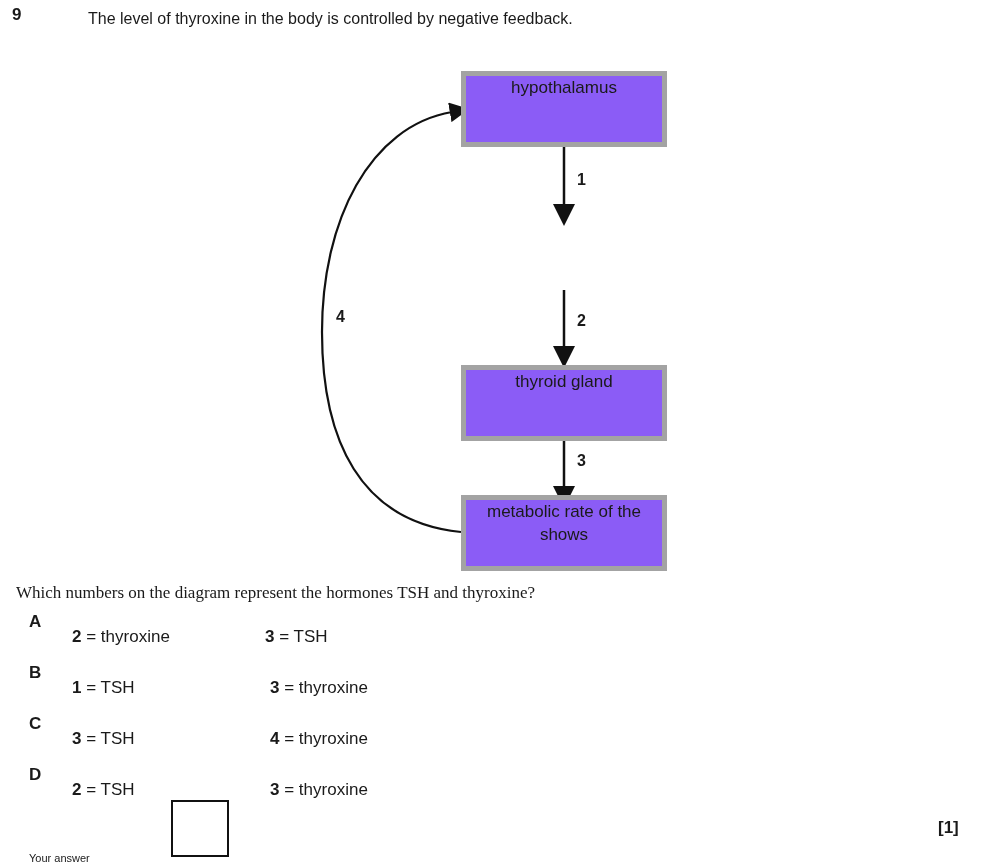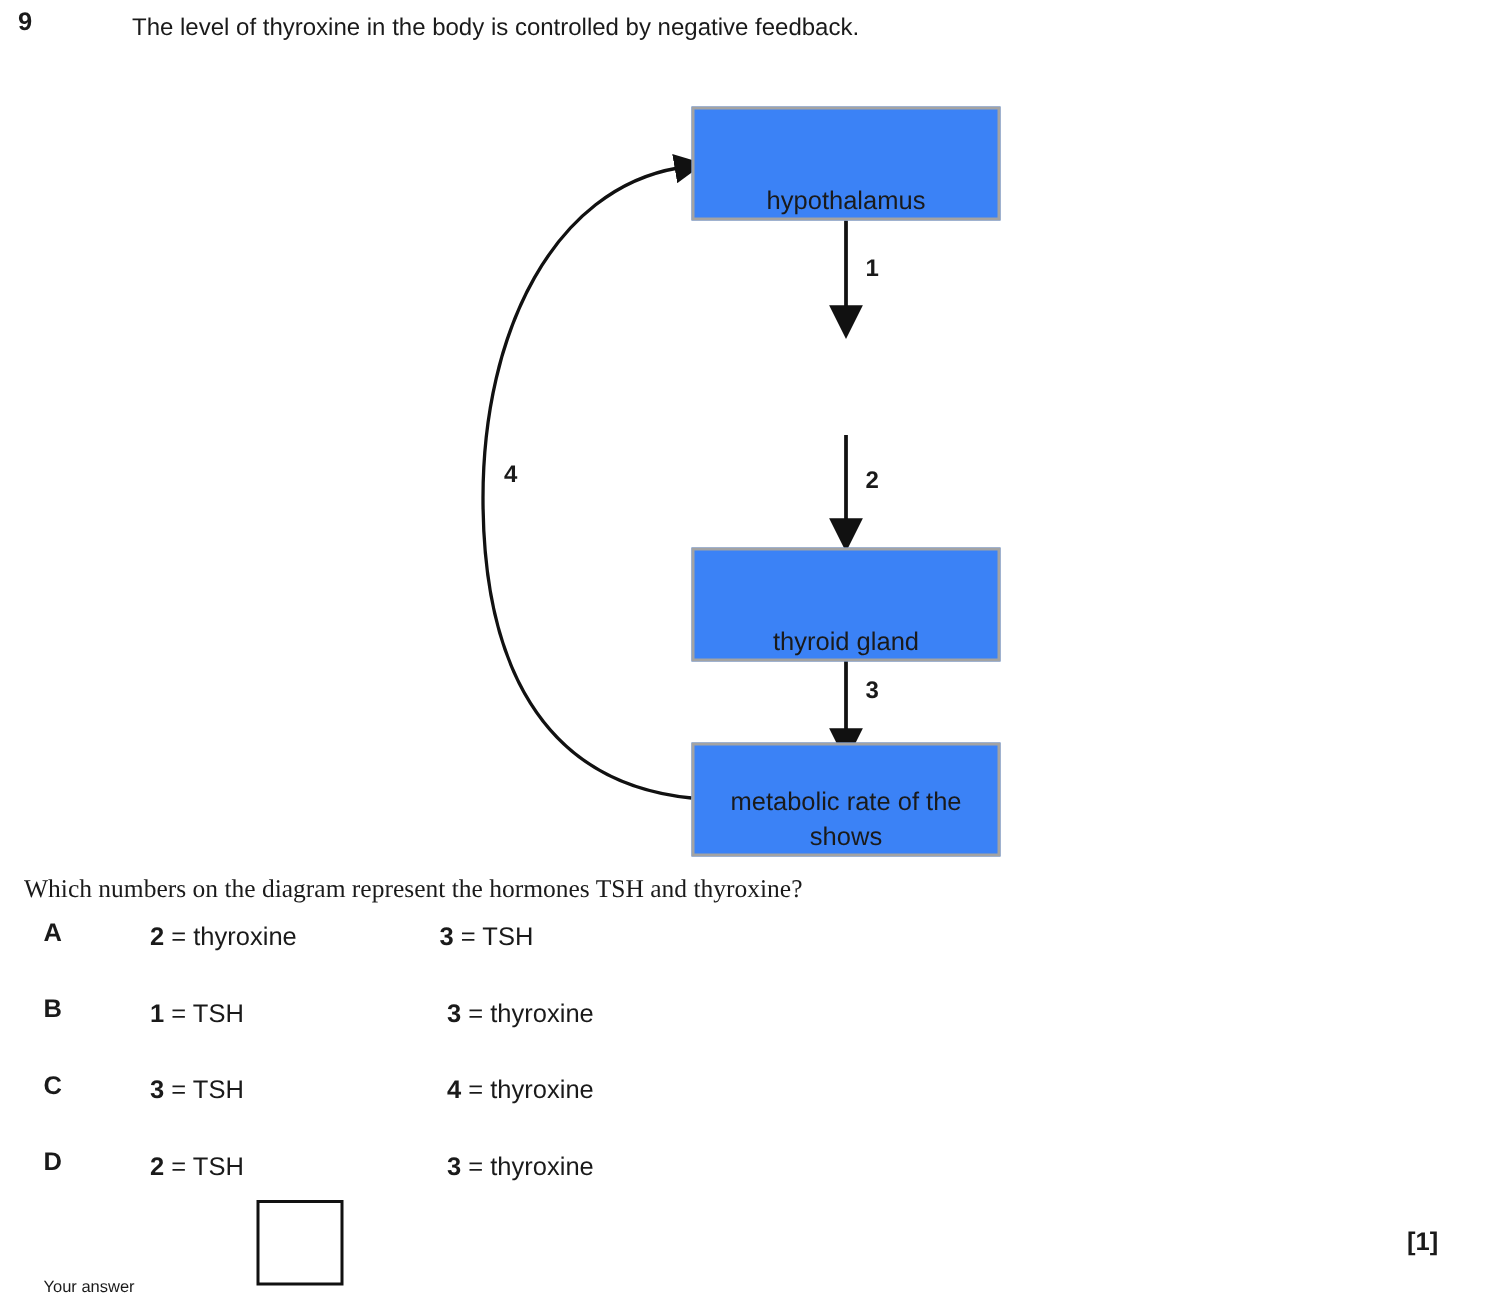--- a/index.html
+++ b/index.html
@@ -46,25 +46,25 @@
   .diagram svg {
     position: absolute;
     left: 0;
     top: 0;
   }
   .node {
     position: absolute;
     left: 461px;
     width: 206px;
     height: 76px;
-    border: 2px solid #a3a3a3;
-    background: #3b82f6;
+    border: 5px solid #a3a3a3;
+    background: #8b5cf6;
     box-sizing: border-box;
     display: flex;
-    align-items: flex-end;
+    align-items: flex-start;
     justify-content: center;
     text-align: center;
     font-size: 17px;
     line-height: 23px;
   }
   .node-1 { top: 11px; }
   .node-2 { top: 154px; }
   .node-3 { top: 305px; }
   .node-4 { top: 435px; }
 
@@ -98,23 +98,22 @@
     font-size: 17px;
   }
   .opt-letter {
     position: absolute;
     left: 0;
     top: 0;
     font-weight: bold;
   }
   .opt-pair {
     position: absolute;
-    top: 3px;
+    top: 15px;
     white-space: nowrap;
-    margin-left: 28px;
   }
   .opt-pair.col-a { left: 43px; }
   .opt-pair.col-b { left: 236px; }
   .opt-pair.col-b.shift { left: 241px; text-align: right; }
   .opt-num { font-weight: bold; }
 
   
   .answer-label {
     position: absolute;
     left: 29px;

